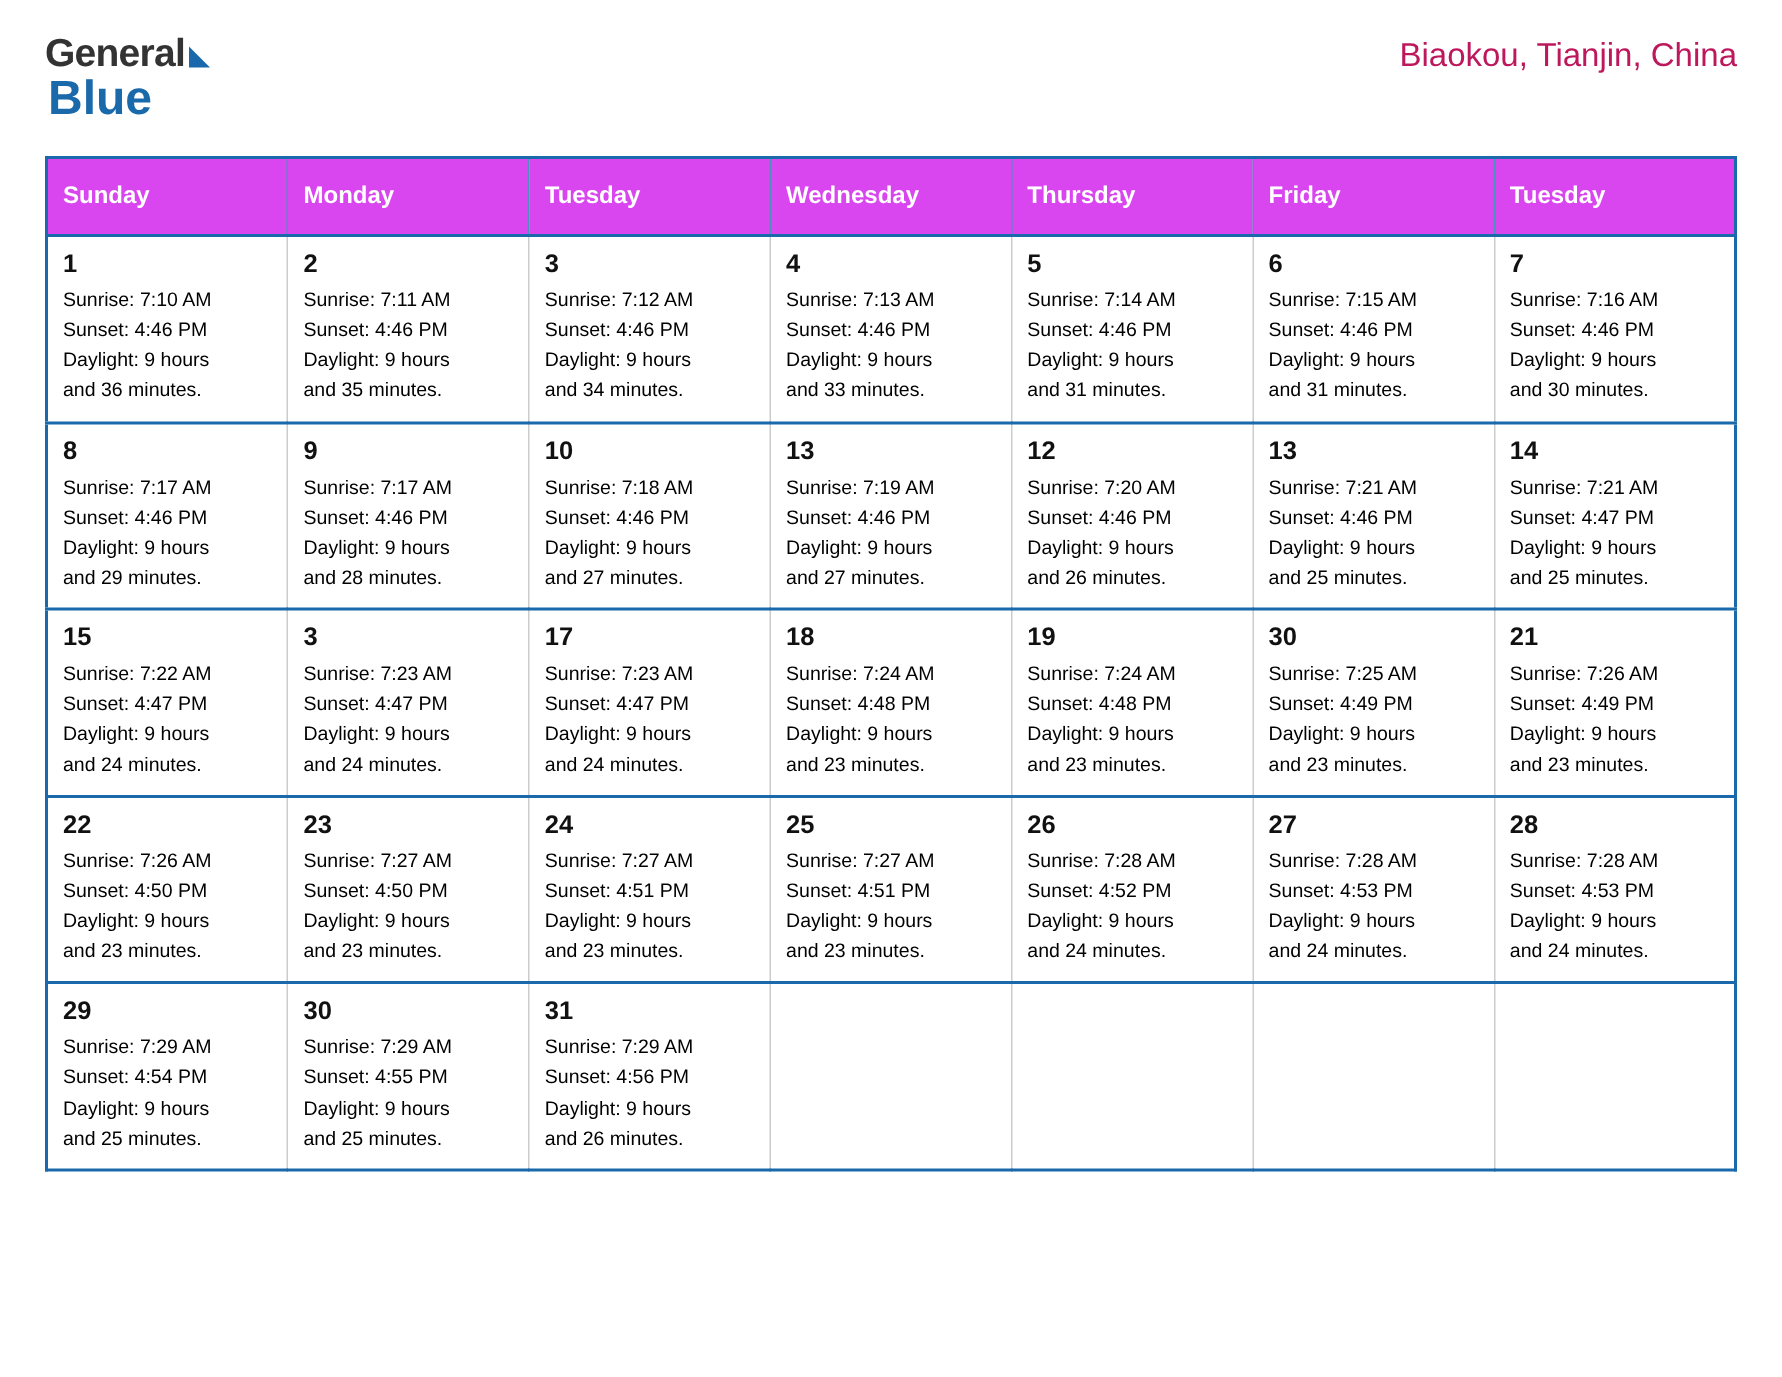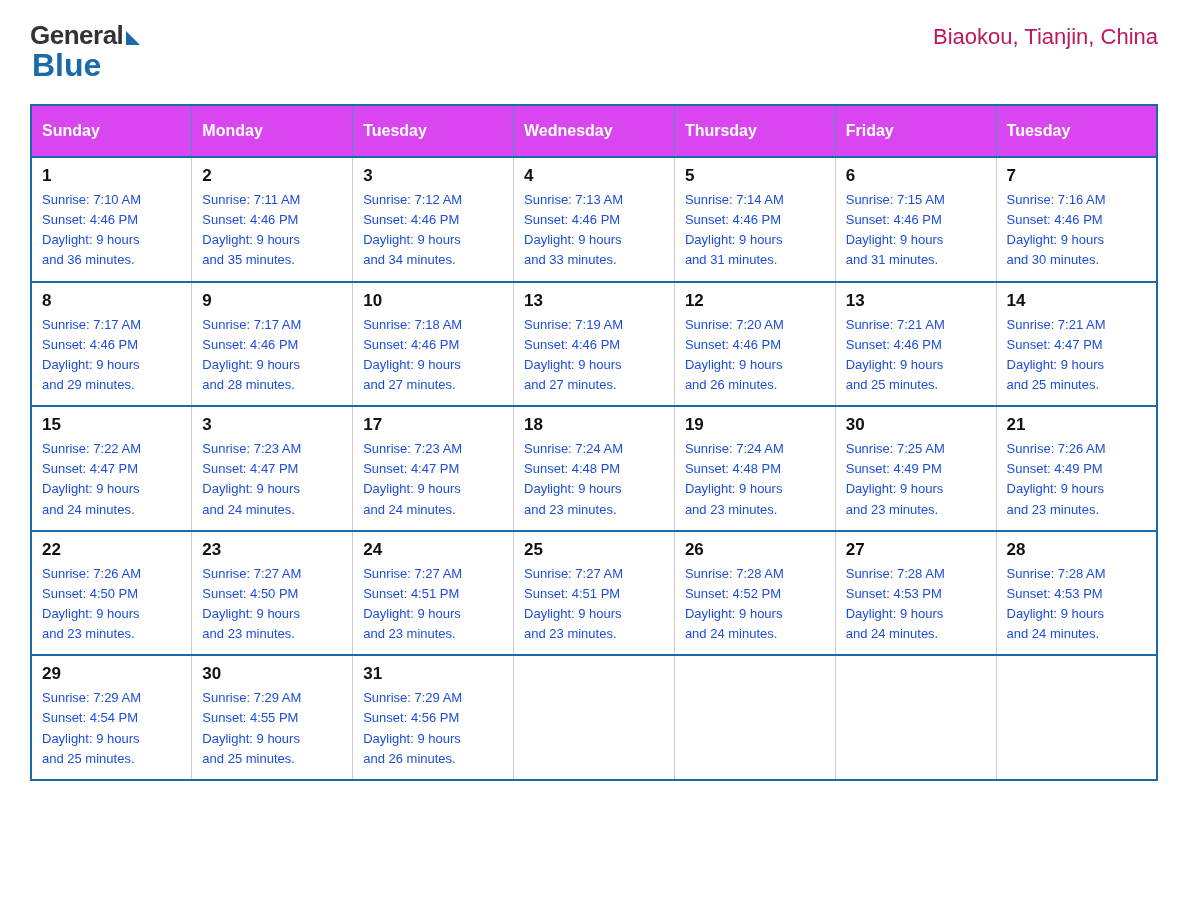--- a/index.html
+++ b/index.html
@@ -94,21 +94,21 @@
       border-right: none;
     }
     .day-number {
       font-size: 17px;
       font-weight: bold;
       color: #111;
       margin-bottom: 4px;
     }
     .day-info {
       font-size: 13px;
-      color: #1d4ed8;
+      color: #000000;
       line-height: 1.55;
     }
     .empty-cell {
       background: #fff;
     }
   </style>
 </head>
 <body>
 
 <div class="header">

